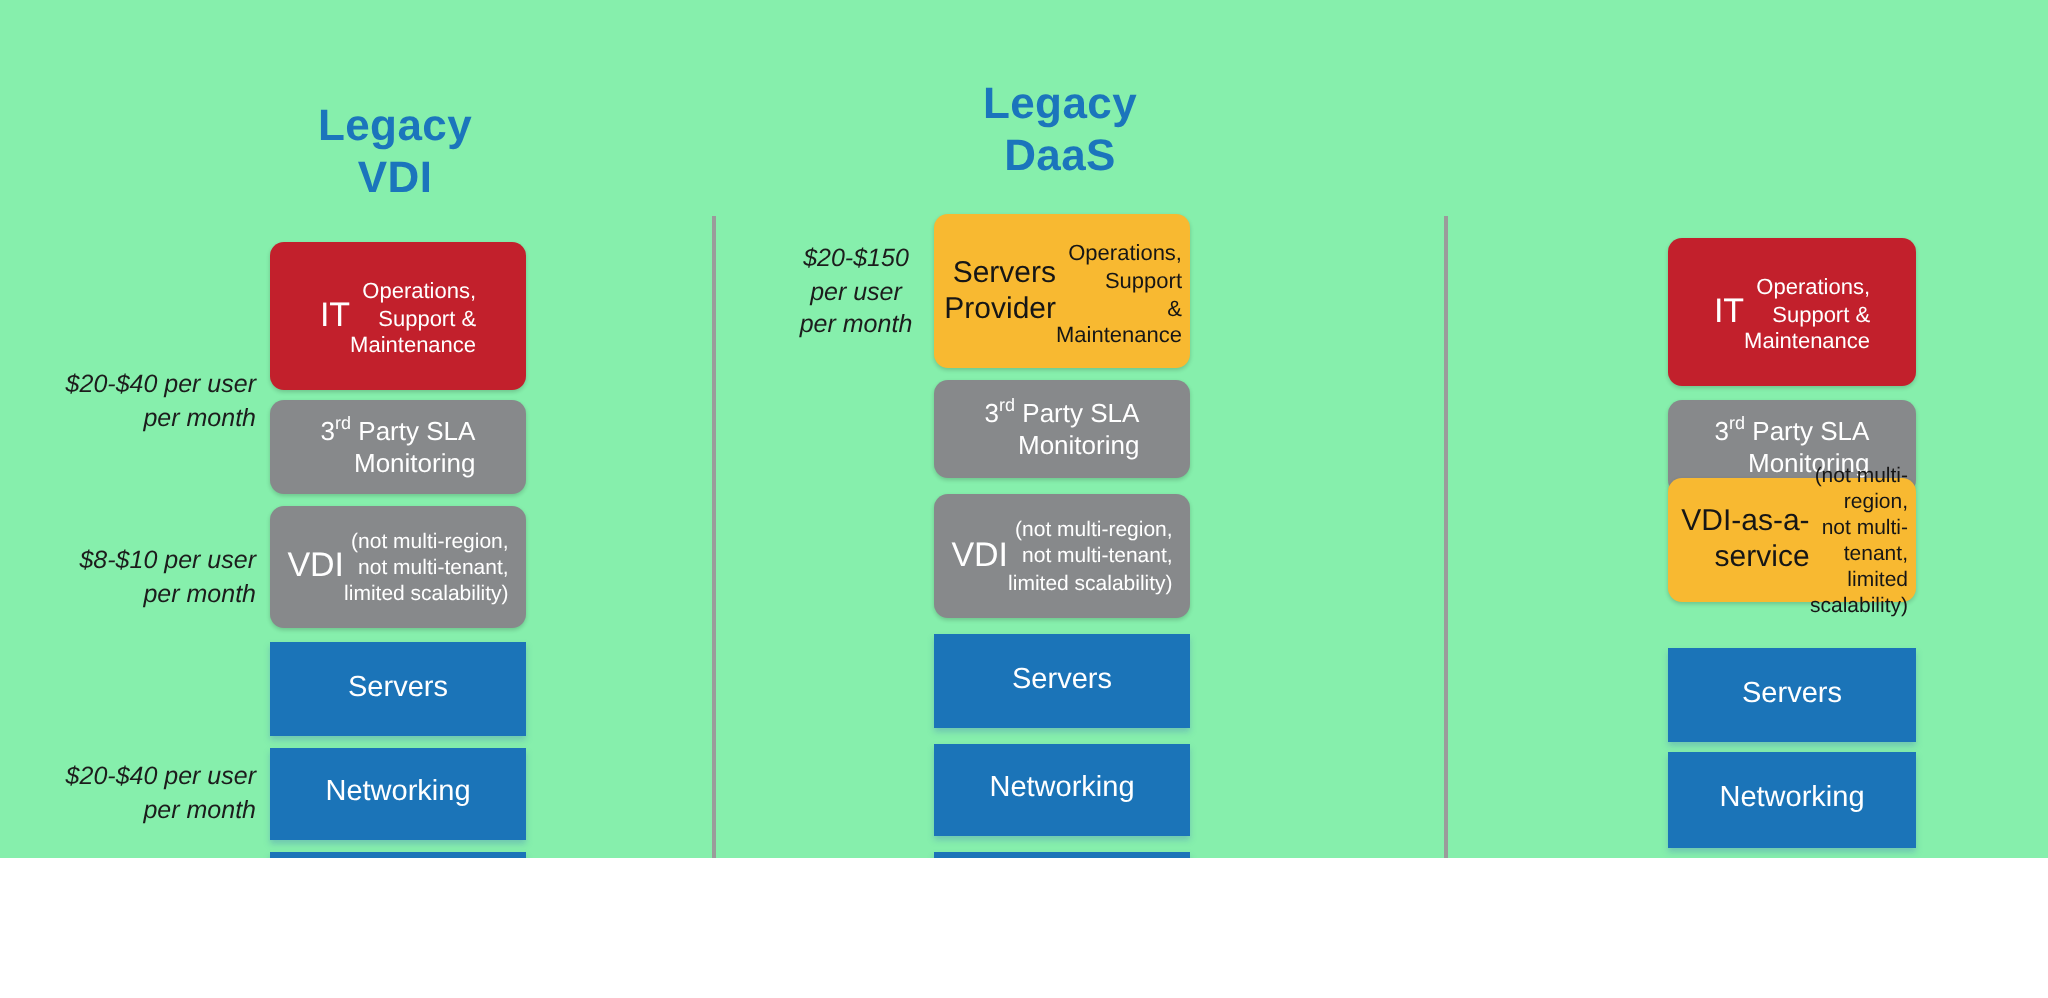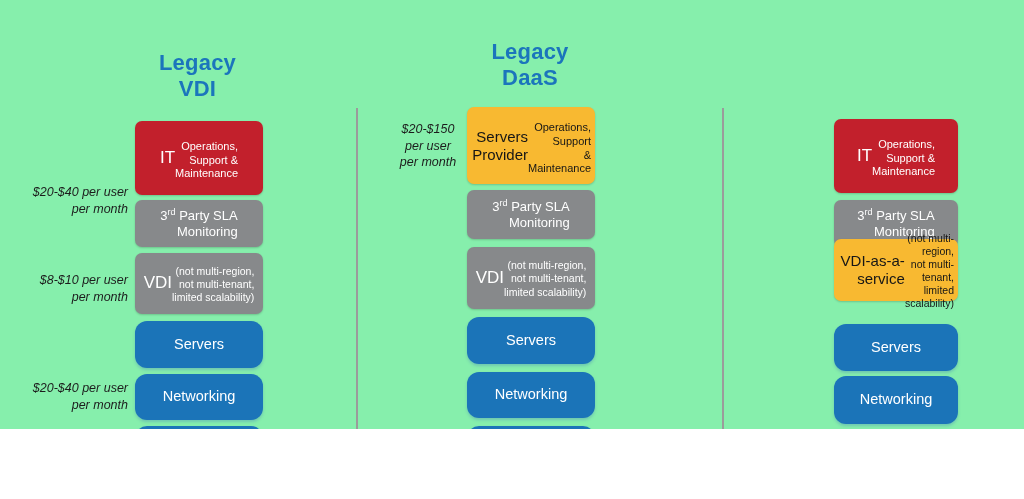--- a/index.html
+++ b/index.html
@@ -34,21 +34,21 @@
     flex-direction:row;
     justify-content:center;
     align-items:center;
     box-shadow:0 1px 2px rgba(0,0,0,0.18);
     padding:2px 4px;
     box-sizing:border-box;
   }
   .red{background:#C2202C;}
   .gray{background:#87898B;}
   .yellow{background:#F8B931;color:#161616;}
-  .blue{background:#1B74B8;border-radius:12px;box-shadow:0 2px 3px rgba(70,125,185,0.35);}
+  .blue{background:#1B74B8;border-radius:0;box-shadow:0 2px 3px rgba(70,125,185,0.35);}
 
   .bt{white-space:pre-line;line-height:1.2;}
   .bs{white-space:pre-line;line-height:1.25;margin-top:5px;}
   .h-lg{font-size:17px;}
   .h-md{font-size:15px;}
   .h-sm{font-size:13px;}
   .sub-md{font-size:11px;}
   .sub-sm{font-size:10.5px;margin-top:2px;}
   .sub-sp{font-size:11px;margin-top:6px;}
   .blue .bt{font-size:14.5px;}

